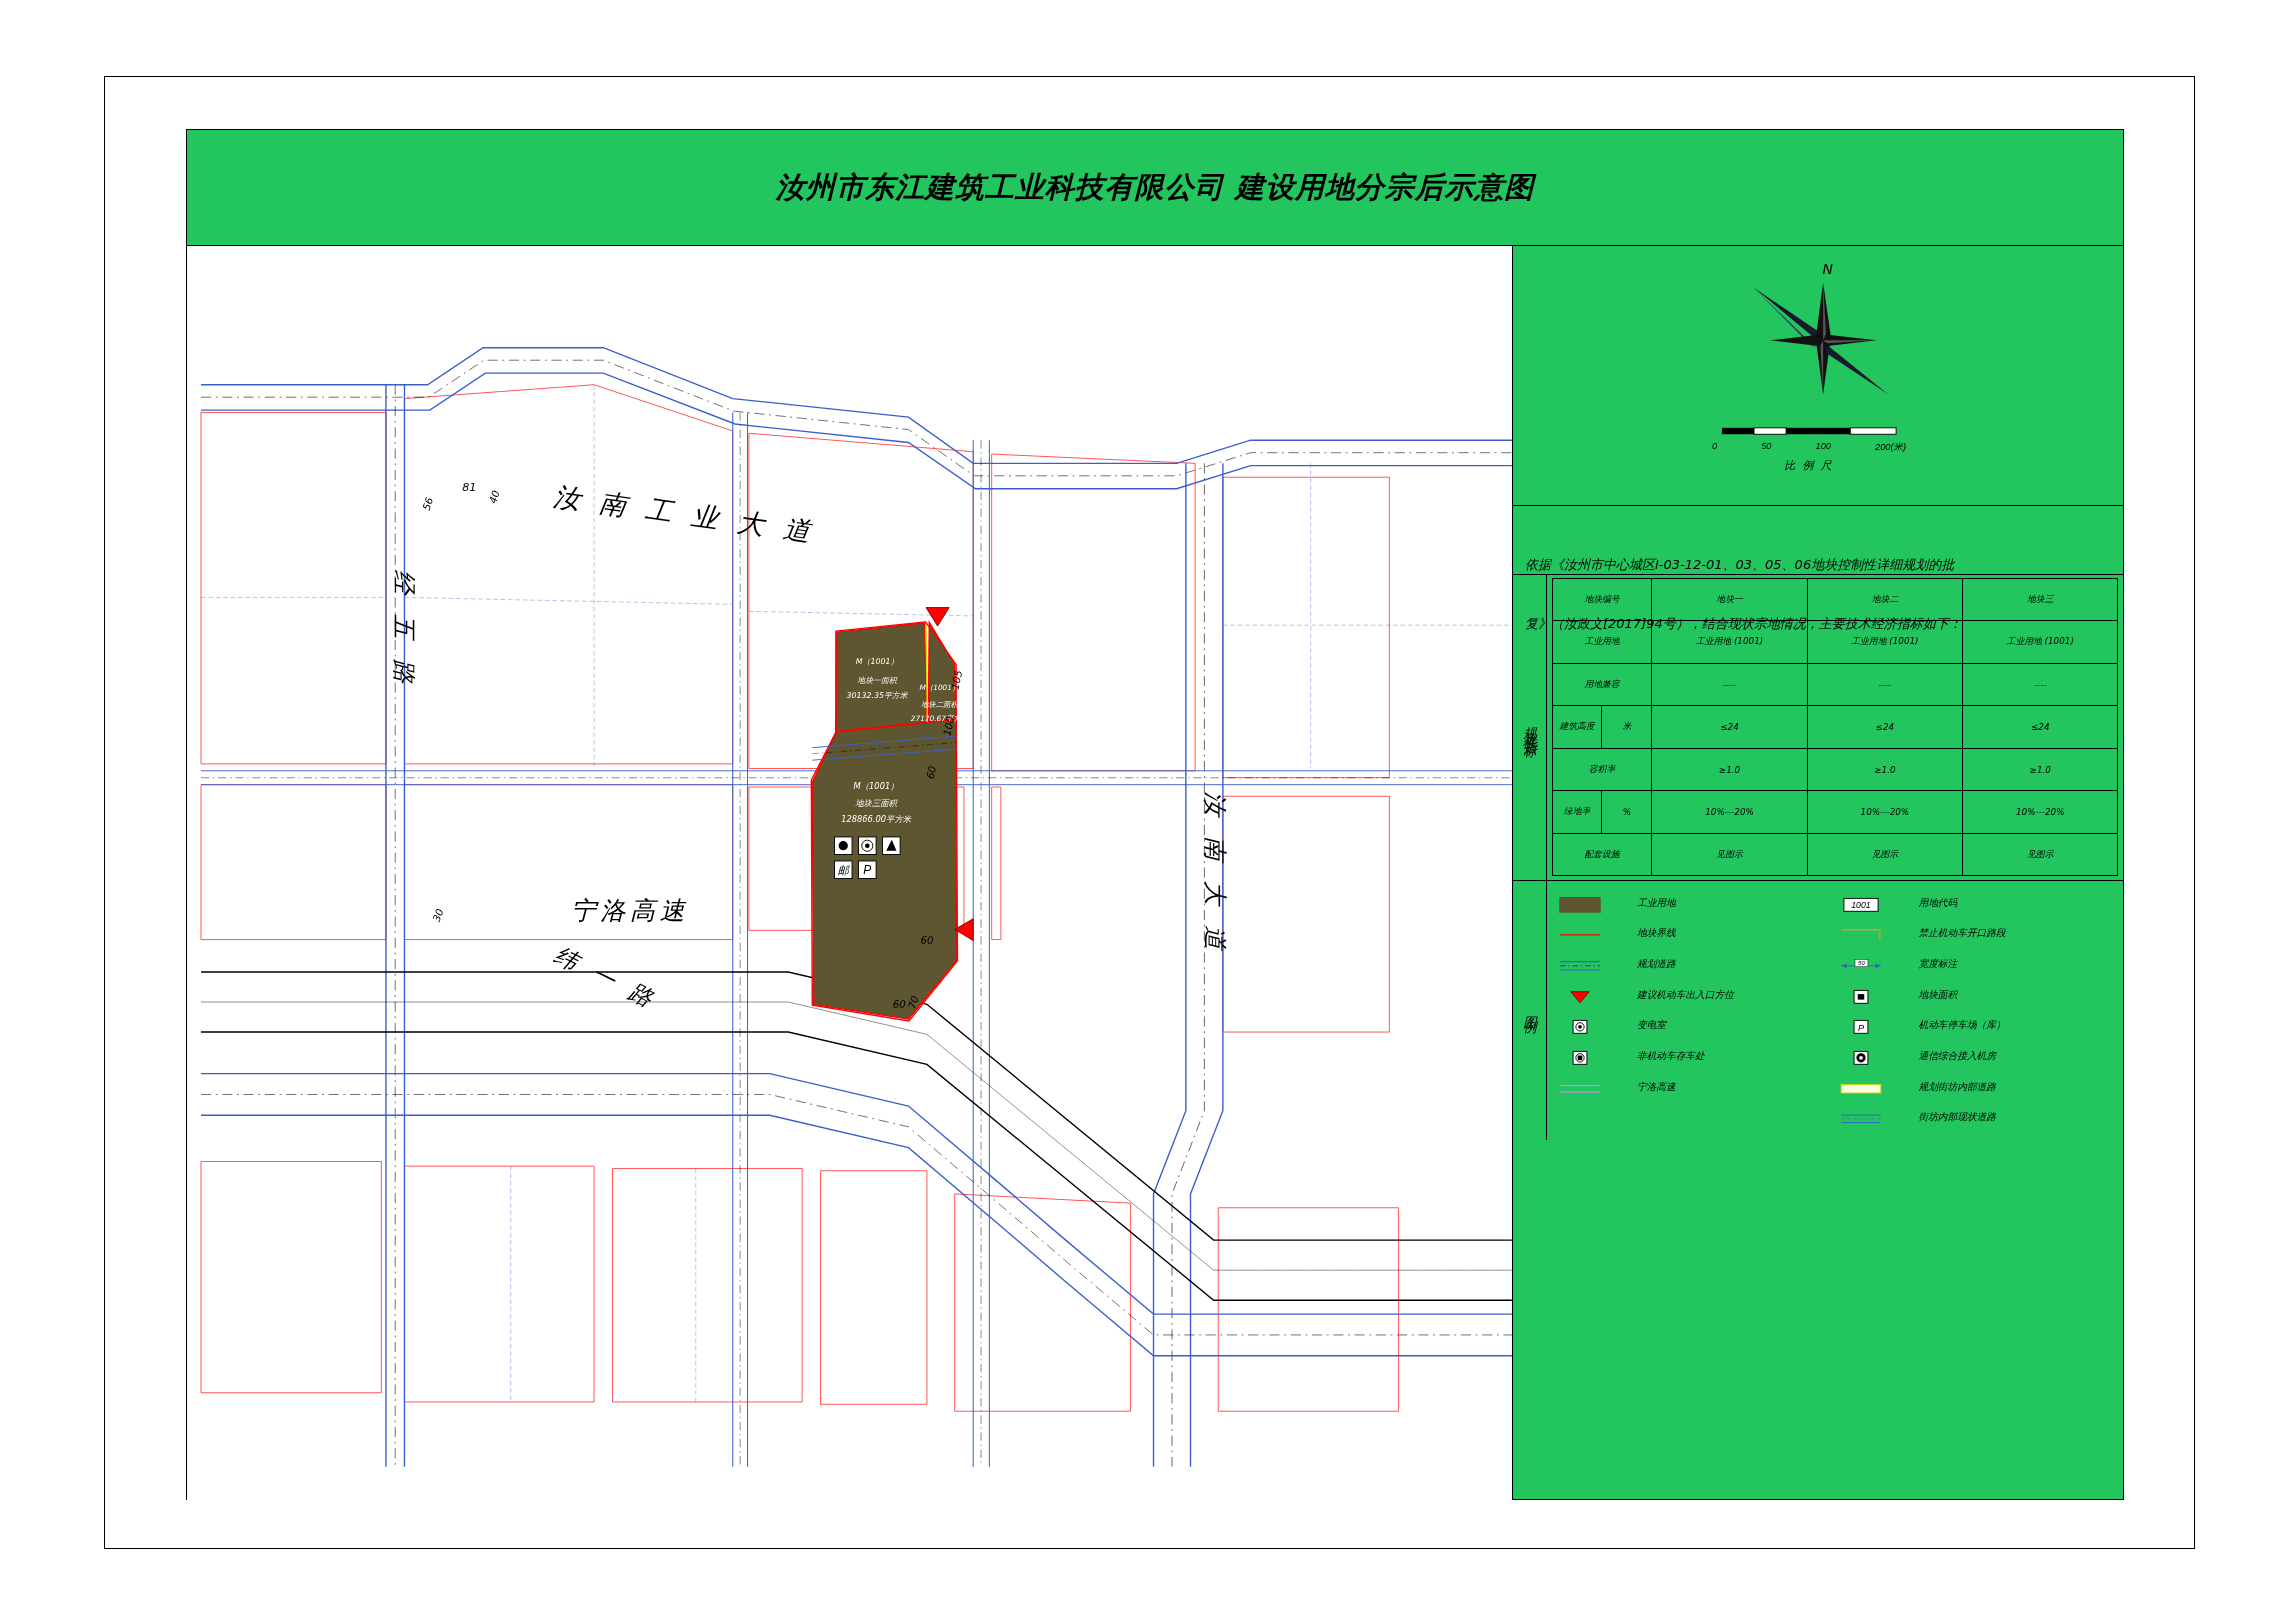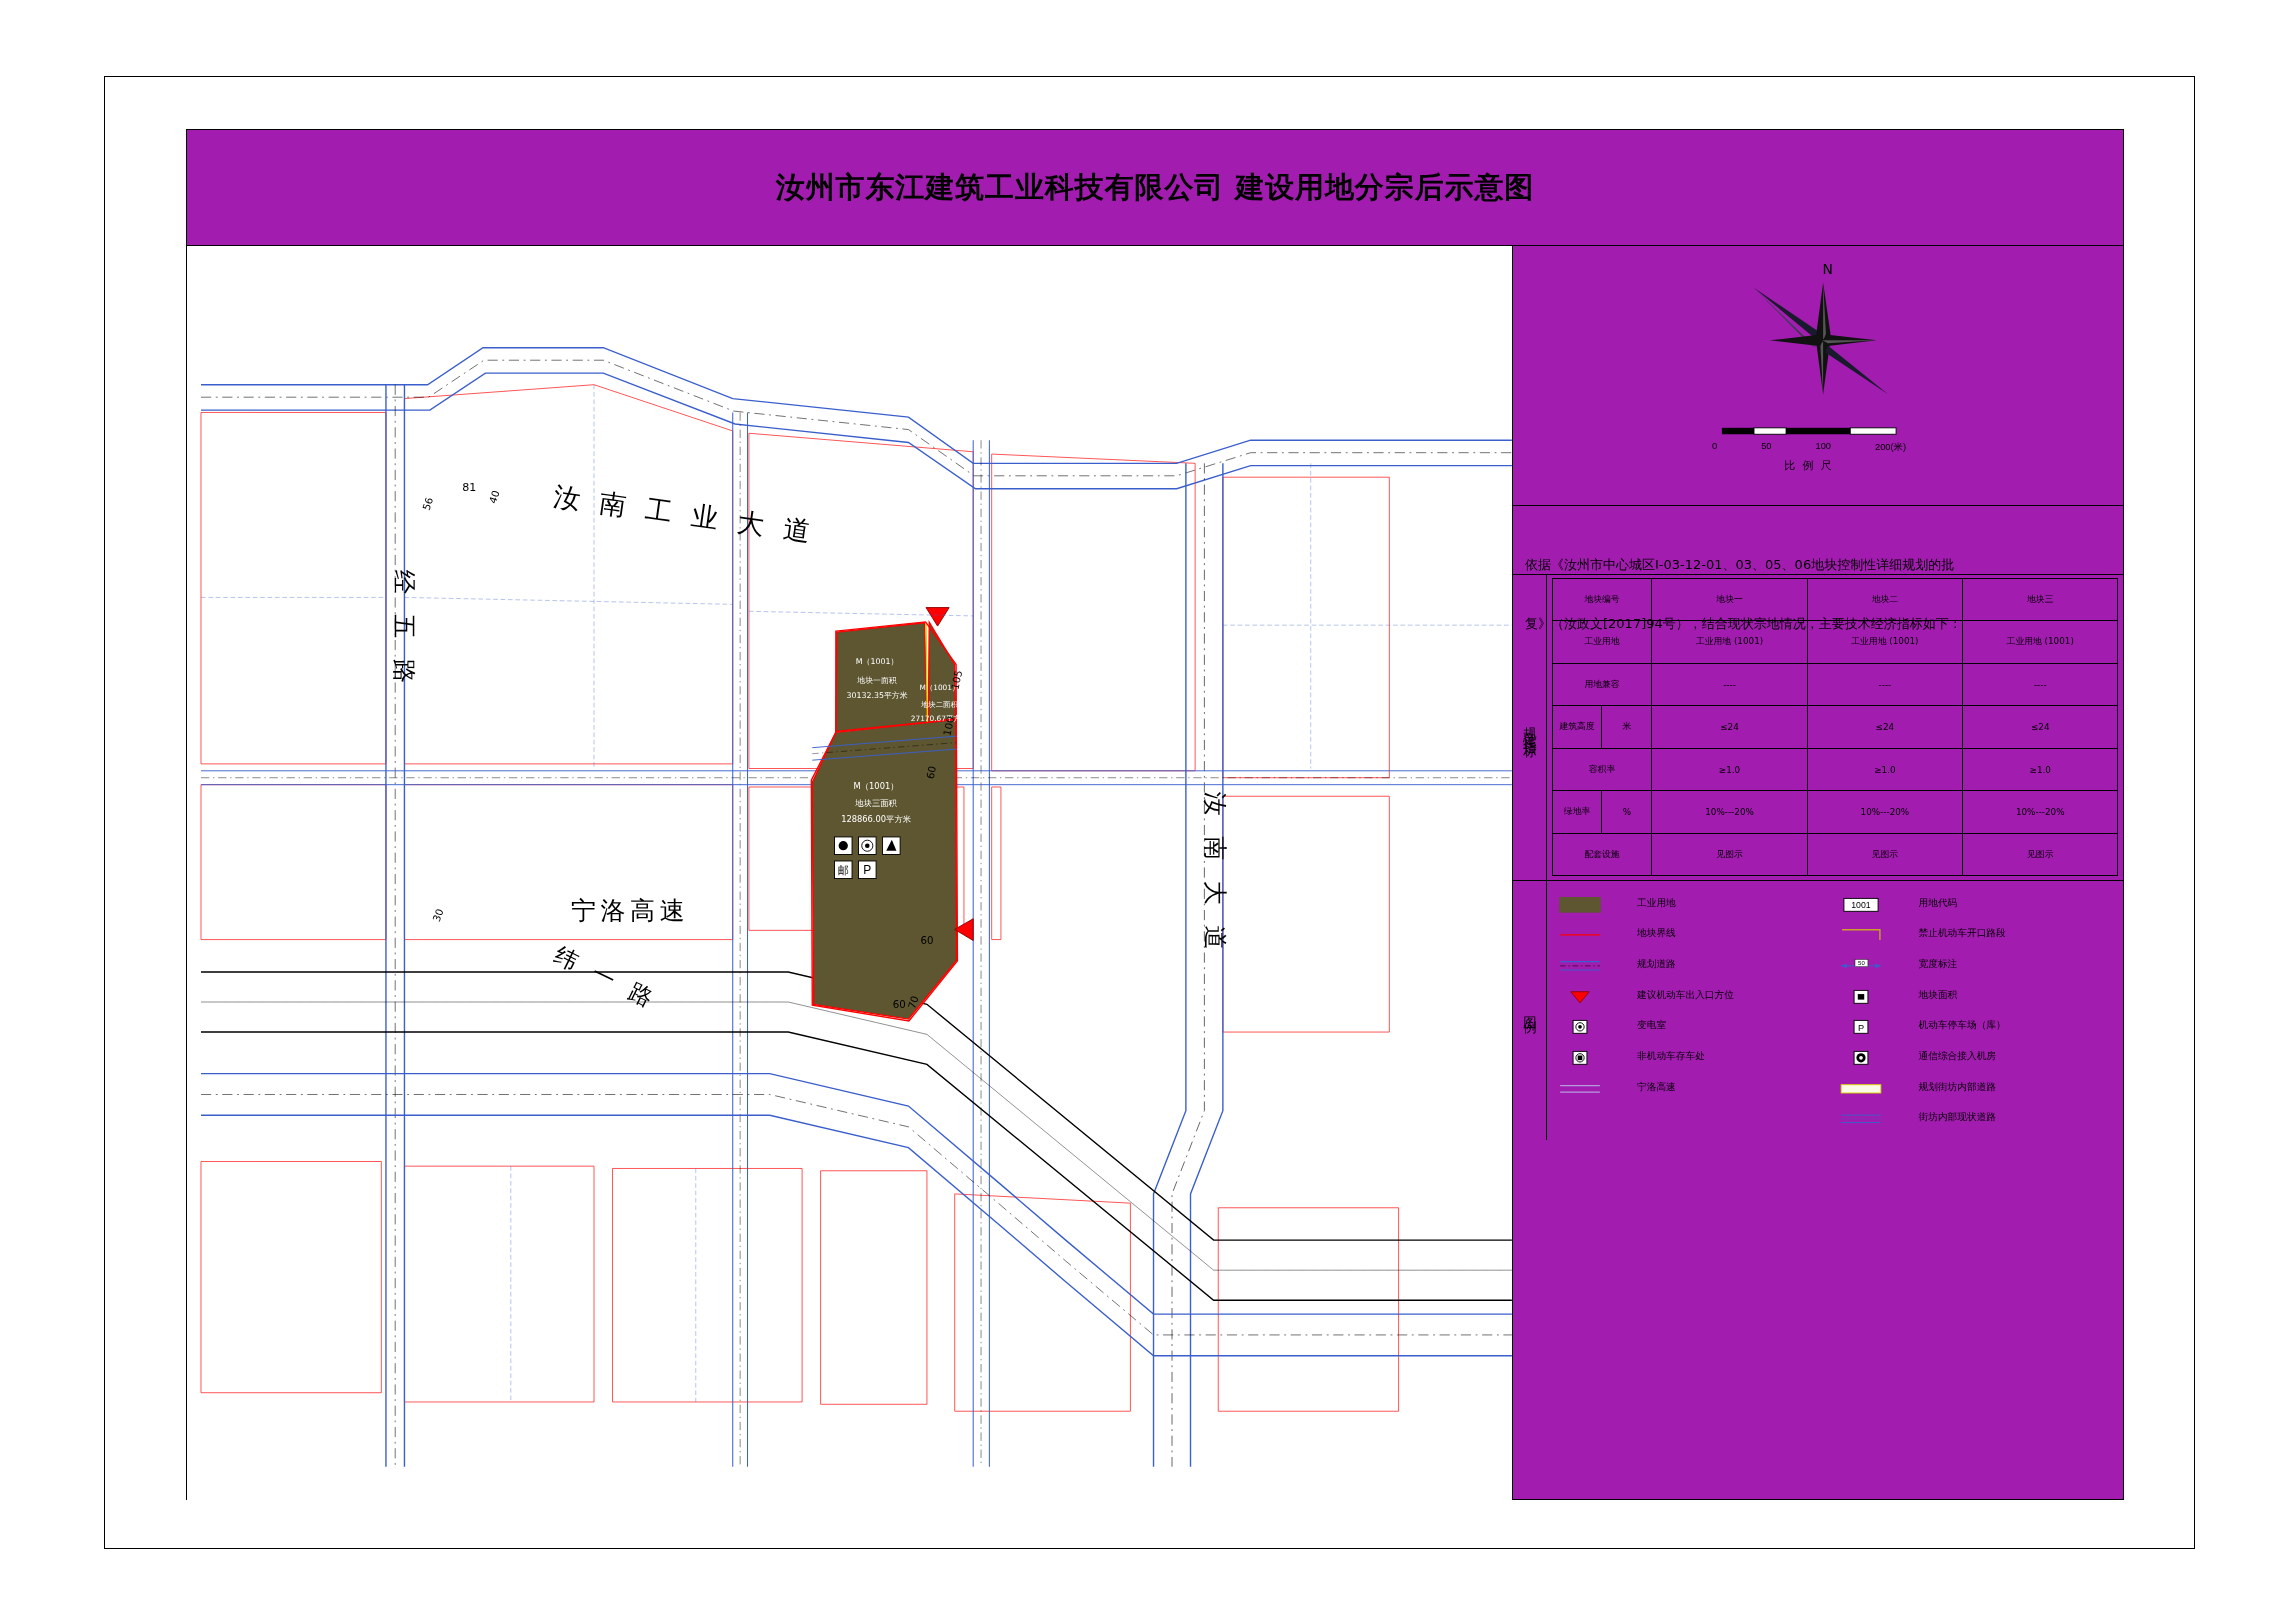--- a/index.html
+++ b/index.html
@@ -26,21 +26,22 @@
     box-sizing: border-box;
   }
   .inner-frame {
     position: absolute;
     left: 186px;
     top: 129px;
     width: 1938px;
     height: 1371px;
     border: 1.4px solid #000;
     box-sizing: border-box;
-    background: #a21caf;
+    background: #22c55e;
+    font-style: italic;
   }
 
   
   .title-bar {
     position: absolute;
     left: 0;
     top: 0;
     width: 100%;
     height: 116px;
     border-bottom: 1.4px solid #000;

